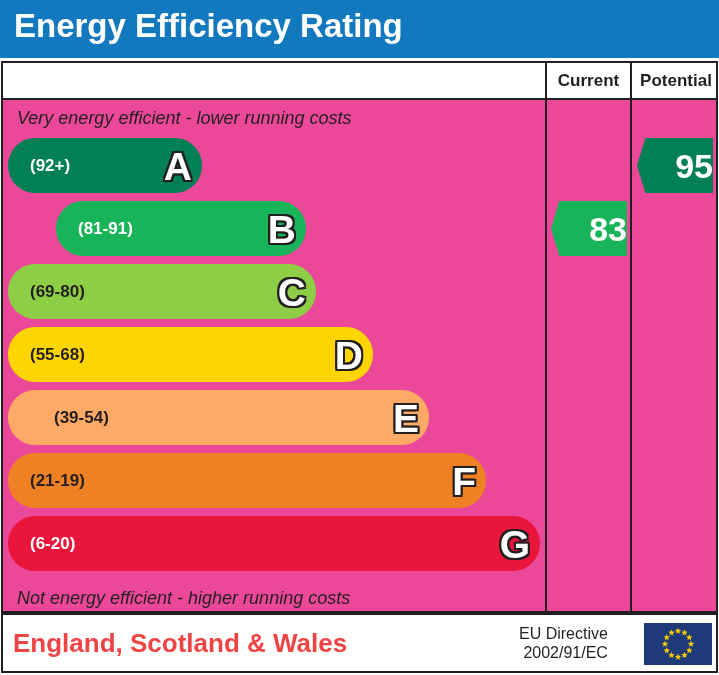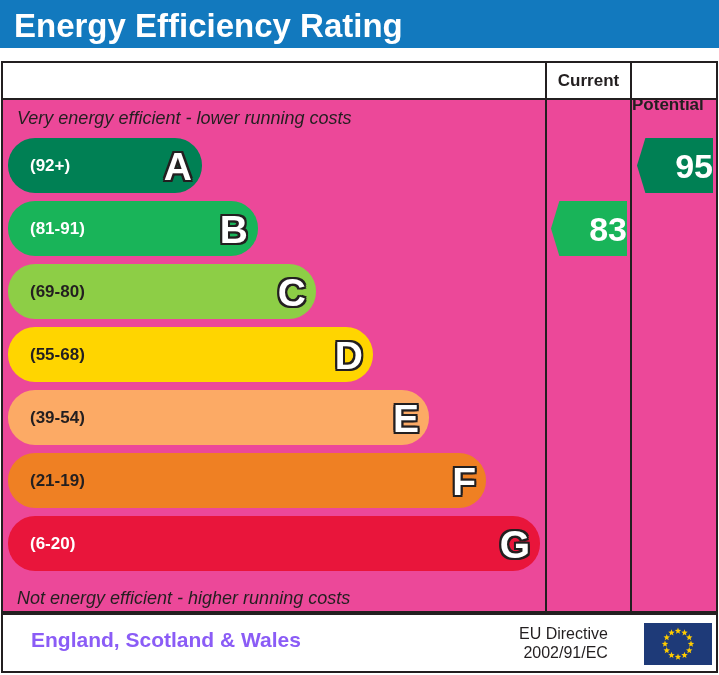--- a/index.html
+++ b/index.html
@@ -13,21 +13,21 @@
     height:675px;
     box-sizing:border-box;
     background:#ffffff;
     overflow:hidden;
   }
 
   
   .title-bar{
     position:absolute;
     left:0; top:0;
-    width:719px; height:48px;
+    width:719px; height:58px;
     background:#1279BE;
     box-sizing:border-box;
   }
   .title-text{
     position:absolute;
     left:14px; top:7px;
     font-size:33px;
     font-weight:bold;
     color:#ffffff;
     letter-spacing:0px;
@@ -66,21 +66,21 @@
   .col-head{
     position:absolute;
     top:8px;
     font-size:17px;
     font-weight:bold;
     color:#231f20;
     text-align:center;
     white-space:nowrap;
   }
   .col-head.current{ left:544px; width:83px; }
-  .col-head.potential{ left:629px; width:70px;margin-top:24px; }
+  .col-head.potential{ left:629px; width:88px; }
 
   
   .caption{
     position:absolute;
     left:14px;
     font-size:18px;
     font-style:italic;
     color:#231f20;
     white-space:nowrap;
   }
@@ -148,24 +148,24 @@
   .footer{
     position:absolute;
     left:1px; top:613px;
     width:717px; height:60px;
     box-sizing:border-box;
     border:2px solid #231f20;
     background:#ffffff;
   }
   .footer-title{
     position:absolute;
-    left:28px; top:13px;
-    font-size:21px;
-    font-weight:bold;
-    color:#8b5cf6;
+    left:10px; top:13px;
+    font-size:26px;
+    font-weight:bold;
+    color:#ef4444;
     white-space:nowrap;
   }
   .directive{
     position:absolute;
     left:516px; top:9px;
     font-size:16px;
     color:#231f20;
     line-height:19px;
     text-align:right;
     white-space:nowrap;
@@ -198,34 +198,34 @@
     <div class="col-head potential">Potential</div>
 
     <div class="caption top">Very energy efficient - lower running costs</div>
     <div class="caption bottom">Not energy efficient - higher running costs</div>
 
     <div class="bands">
         <div class="band dark" style="top: 0px; width: 194px; background: rgb(0, 128, 84);">
           <span class="range" style="color: rgb(255, 255, 255);">(92+)</span>
           <span class="letter">A</span>
         </div>
-        <div class="band dark" style="top: 63px; width: 250px; background: rgb(25, 180, 89);">
+        <div class="band dark" style="top: 63px; width: 250px; background: rgb(25, 180, 89); margin-left: 48px;">
           <span class="range" style="color: rgb(255, 255, 255);">(81-91)</span>
           <span class="letter">B</span>
         </div>
         <div class="band lightband" style="top: 126px; width: 308px; background: rgb(141, 206, 70);">
           <span class="range" style="color: rgb(35, 31, 32);">(69-80)</span>
           <span class="letter">C</span>
         </div>
         <div class="band lightband" style="top: 189px; width: 365px; background: rgb(255, 213, 0);">
           <span class="range" style="color: rgb(35, 31, 32);">(55-68)</span>
           <span class="letter">D</span>
         </div>
         <div class="band lightband" style="top: 252px; width: 421px; background: rgb(252, 170, 101);">
-          <span class="range" style="color: rgb(35, 31, 32);">(39-54)</span>
+          <span class="range" style="color: rgb(35, 31, 32); margin-left: 24px;">(39-54)</span>
           <span class="letter">E</span>
         </div>
         <div class="band lightband" style="top: 315px; width: 478px; background: rgb(239, 128, 35);">
           <span class="range" style="color: rgb(35, 31, 32);">(21-19)</span>
           <span class="letter">F</span>
         </div>
         <div class="band dark" style="top: 378px; width: 532px; background: rgb(233, 21, 59);">
           <span class="range" style="color: rgb(255, 255, 255);">(6-20)</span>
           <span class="letter">G</span>
         </div>

